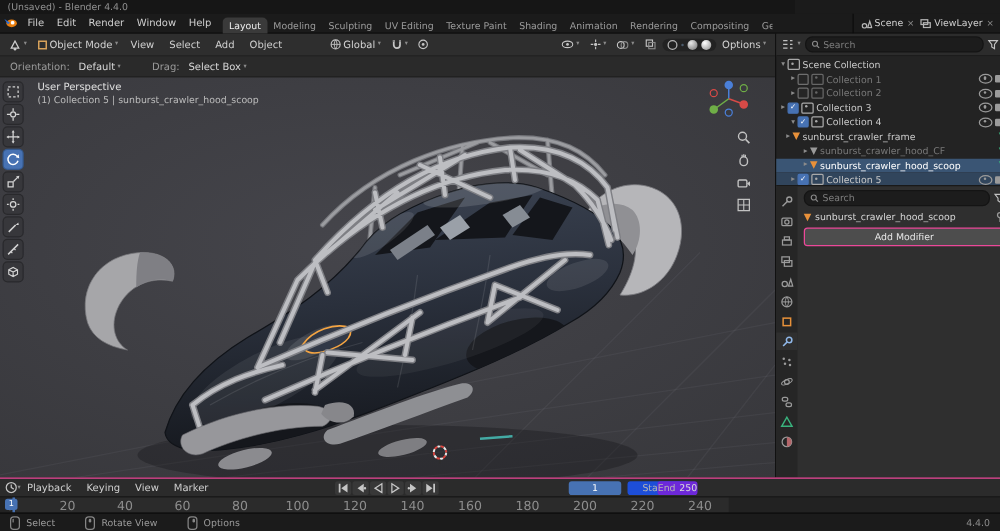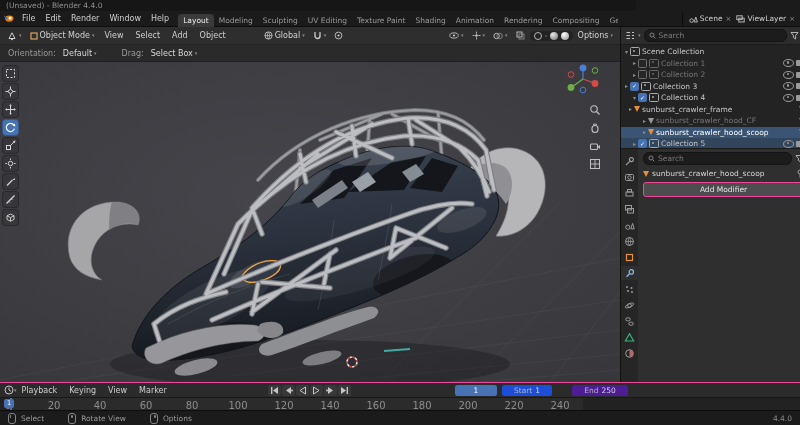--- a/index.html
+++ b/index.html
@@ -91,21 +91,21 @@
   
   .tl-head{left:0;top:382px;width:800px;height:15px;background:#2b2b2b;border-top:1px solid #ec4899;
            display:flex;align-items:center;padding:0 4px;box-sizing:border-box;font-size:8px}
   .tl-menus{display:flex;gap:2px}
   .pb-cluster{position:absolute;left:268px;top:2px;display:flex;gap:1px}
   .pbtn{width:13px;height:11px;display:flex;align-items:center;justify-content:center;border-radius:2px;background:#383838}
   .field{position:absolute;top:2px;height:11px;border-radius:2.5px;display:flex;align-items:center;justify-content:center;
          gap:3px;font-size:7.5px}
   .f-frame{left:455px;width:42px;background:#4772b3;color:#fff}
   .f-start{left:502px;width:50px;background:#1d4ed8;color:#d9d9d9}
-  .f-end{left:572px;width:56px;background:#4c1d95;color:#d9d9d9}
+  .f-end{left:526px;width:32px;background:#6d28d9;color:#d9d9d9}
   .field .fl{color:#b5b5b5}
   .ruler{left:0;top:397px;width:800px;height:13px;background:#222;border-top:1px solid #181818}
   .ruler .inrange{position:absolute;left:10px;top:0;width:573px;height:13px;background:rgba(255,255,255,.045)}
   .tick{position:absolute;top:2px;font-size:10px;color:#8d8d8d;transform:translateX(-50%)}
   .playhead{position:absolute;left:10px;top:0;width:2px;height:13px;background:#4772b3}
   .ph-pill{position:absolute;left:4px;top:1px;background:#4772b3;color:#fff;font-size:6.5px;border-radius:2px;padding:0 3px;line-height:9px}
 
   
   .statusbar{left:0;top:410px;width:800px;height:15px;background:#1b1b1b;border-top:1px solid #0d0d0d;
              display:flex;align-items:center;padding:0 8px;box-sizing:border-box;gap:5px;font-size:7.5px;color:#9a9a9a}
@@ -363,20 +363,24 @@
       </g>
 
       <g>
         <circle cx="352" cy="300" r="5" fill="none" stroke="#e8e8e8" stroke-width="1.6" stroke-dasharray="2.6 2.6"></circle>
         <circle cx="352" cy="300" r="5" fill="none" stroke="#d9453f" stroke-width="1.6" stroke-dasharray="2.6 2.6" stroke-dashoffset="2.6"></circle>
         <path d="M352,291.5 V294.5 M352,305.5 V308.5 M343.5,300 H346.5 M357.5,300 H360.5" stroke="#2e2e2e" stroke-width="1"></path>
       </g>
       <path d="M384,289 L410,287" stroke="#43aaa4" stroke-width="2"></path>
     </svg>
 
+    <div class="abs vp-overlay">
+      <div class="l1">User Perspective</div>
+      <div class="l2">(1) Collection 5 | sunburst_crawler_hood_scoop</div>
+    </div>
 
     <div class="abs vtoolbar">
       <span class="tbn">
         <svg width="11" height="11" viewBox="0 0 11 11">
             <rect x="1.5" y="1.5" width="8" height="8" fill="none" stroke="#d5d5d5" stroke-width="1" stroke-dasharray="2 1.6"></rect>
           </svg>
       </span>
       <span class="tbn">
         <svg width="11" height="11" viewBox="0 0 11 11">
             <circle cx="5.5" cy="5.5" r="2" fill="none" stroke="#d5d5d5" stroke-width="1"></circle>

